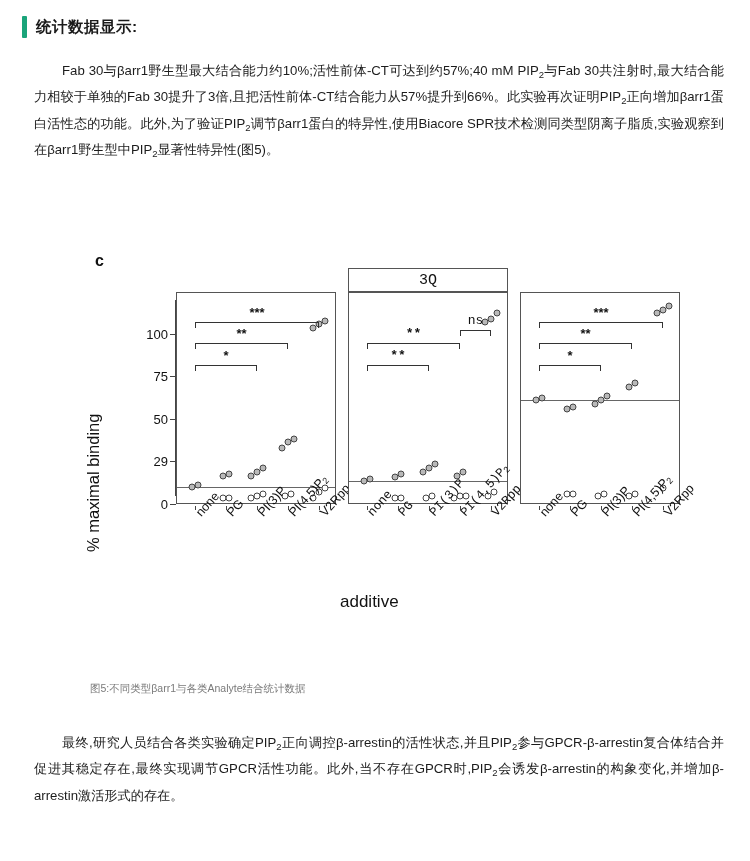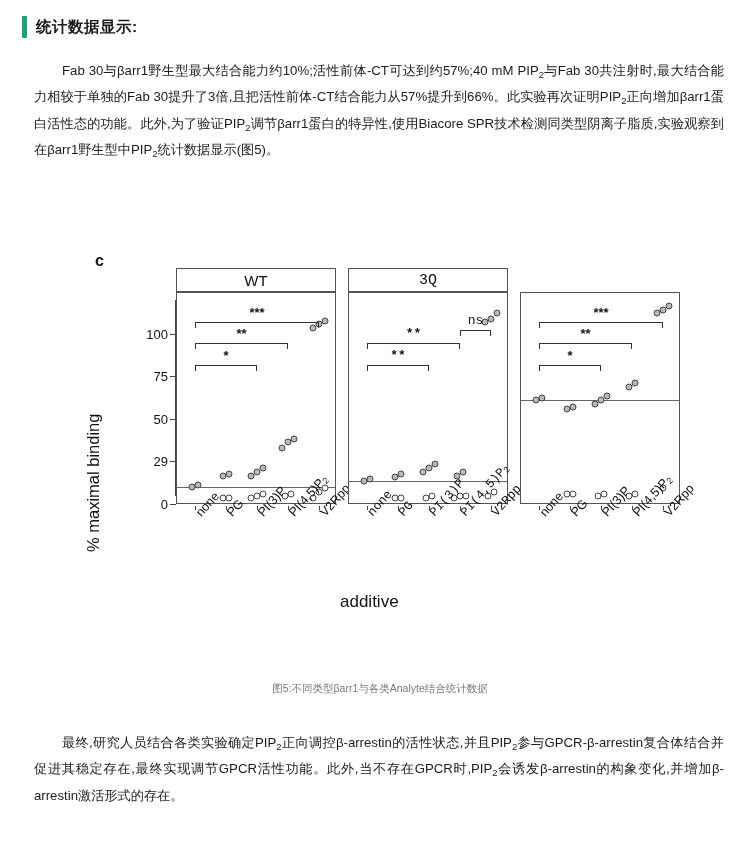--- a/index.html
+++ b/index.html
@@ -122,35 +122,35 @@
     padding-left:14px;gap:9px;
   }
   .legend-row{display:flex;align-items:center;font-size:14.5px;color:#111;}
   .legend-row .ldot{
     width:11px;height:11px;border-radius:50%;border:1px solid #444;
     margin-right:9px;box-sizing:border-box;
   }
 
   .figcaption{
     position:absolute;left:0;top:430px;width:580px;
-    text-align:center;font-size:10.5px;color:#7a7a7a;
+    font-size:10.5px;color:#7a7a7a;
   }
 </style>
 </head>
 <body>
 
 <div class="page">
 
   <div class="heading">
     <div class="bar"></div>
     <div class="txt">统计数据显示:</div>
   </div>
 
   <div class="para" id="para1">
-    <span>Fab 30与βarr1野生型最大结合能力约10%;活性前体-CT可达到约57%;40 mM PIP</span><span class="sub">2</span><span>与Fab 30共注射时,最大结合能力相较于单独的Fab 30提升了3倍,且把活性前体-CT结合能力从57%提升到66%。此实验再次证明PIP</span><span class="sub">2</span><span>正向增加βarr1蛋白活性态的功能。此外,为了验证PIP</span><span class="sub">2</span><span>调节βarr1蛋白的特异性,使用Biacore SPR技术检测同类型阴离子脂质,实验观察到在βarr1野生型中PIP</span><span class="sub">2</span><span>统计数据显示(图5)。</span>
+    <span>Fab 30与βarr1野生型最大结合能力约10%;活性前体-CT可达到约57%;40 mM PIP</span><span class="sub">2</span><span>与Fab 30共注射时,最大结合能力相较于单独的Fab 30提升了3倍,且把活性前体-CT结合能力从57%提升到66%。此实验再次证明PIP</span><span class="sub">2</span><span>正向增加βarr1蛋白活性态的功能。此外,为了验证PIP</span><span class="sub">2</span><span>调节βarr1蛋白的特异性,使用Biacore SPR技术检测同类型阴离子脂质,实验观察到在βarr1野生型中PIP</span><span class="sub">2</span><span>显著性特异性(图5)。</span>
   </div>
 
   <div class="figure">
     <div class="panel-letter">c</div>
 
     <div class="ylabel">% maximal binding</div>
 
     <div class="yaxis">
       <div class="yline"></div>
       <div id="yticks-host">
@@ -162,21 +162,20 @@
           <div class="ytickmark" style="top: 118.783px;"></div>
           <div class="ytick" style="top: 76.1739px;">75</div>
           <div class="ytickmark" style="top: 76.1739px;"></div>
           <div class="ytick" style="top: 33.5652px;">100</div>
           <div class="ytickmark" style="top: 33.5652px;"></div>
         </div>
     </div>
 
     <div class="plots" id="plots-host">
         <div class="plot" style="left: 0px;">
-          <div class="title-strip">WT</div>
           <div class="hline" style="top: 193.565px;"></div>
           <div class="dot open" style="left: 46px; top: 204.626px;"></div>
           <div class="dot open" style="left: 52px; top: 204.626px;"></div>
           <div class="dot open" style="left: 74px; top: 204.626px;"></div>
           <div class="dot open" style="left: 80px; top: 202.783px;"></div>
           <div class="dot open" style="left: 86px; top: 200.939px;"></div>
           <div class="dot open" style="left: 108px; top: 202.783px;"></div>
           <div class="dot open" style="left: 114px; top: 200.939px;"></div>
           <div class="dot open" style="left: 136px; top: 204.626px;"></div>
           <div class="dot open" style="left: 142px; top: 199.096px;"></div>

